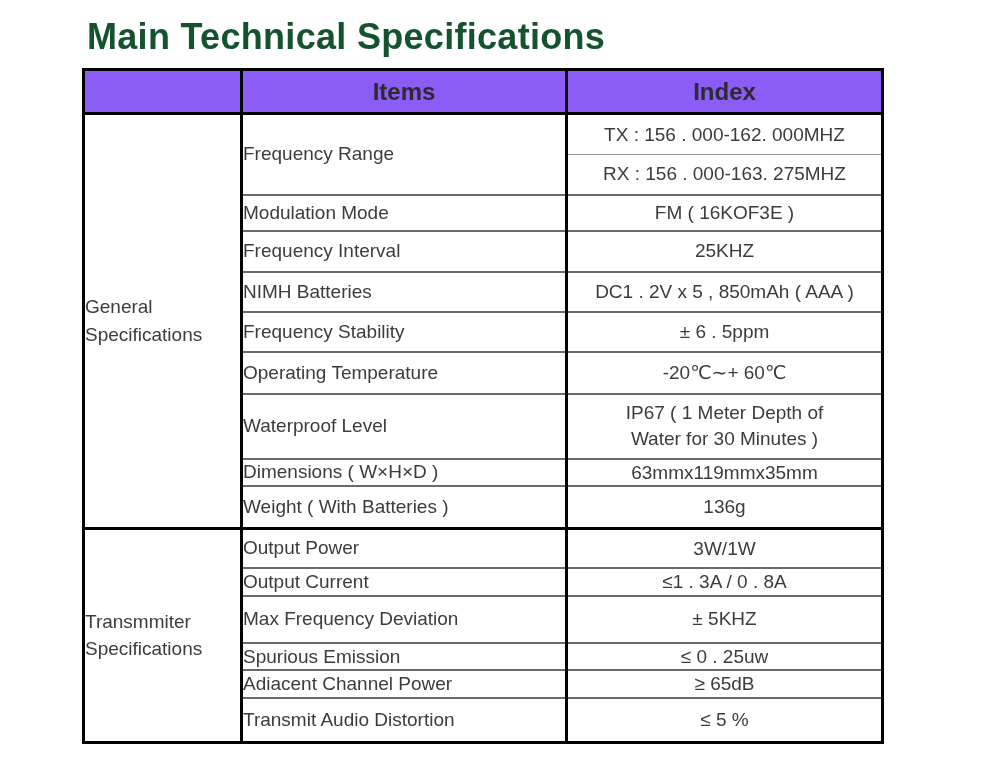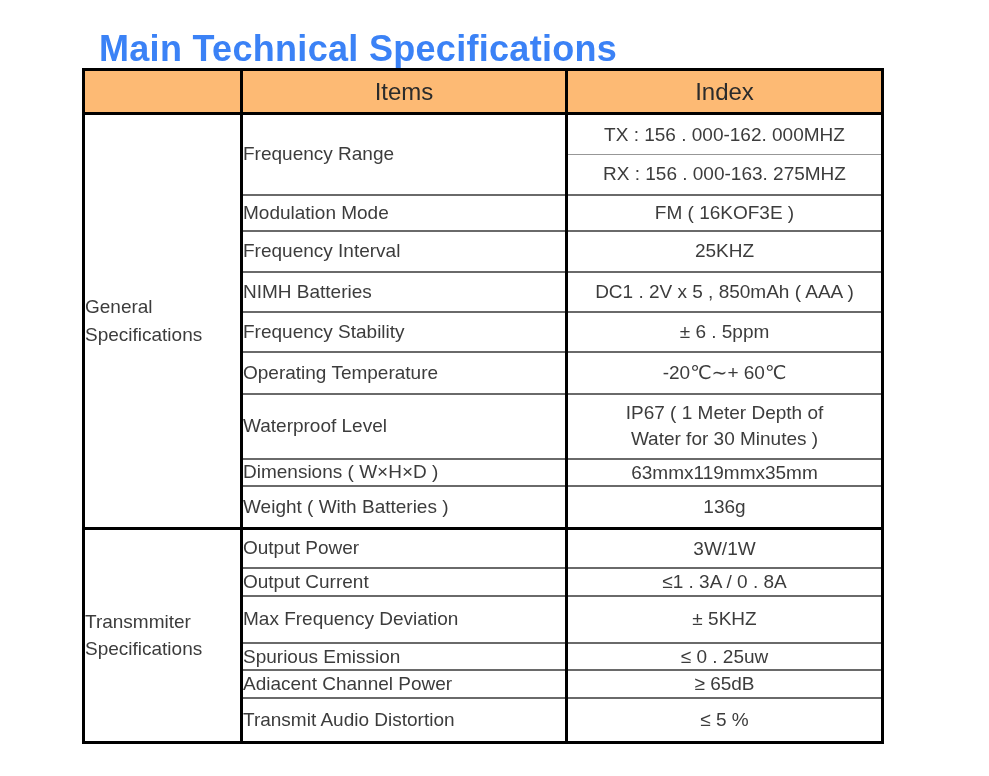--- a/index.html
+++ b/index.html
@@ -6,45 +6,45 @@
   body {
     width: 989px; height: 776px;
     background: #ffffff;
     overflow: hidden;
     position: relative;
     font-family: "Liberation Sans", "DejaVu Sans", sans-serif;
   }
   .page-title {
     position: absolute;
     left: 83px; top: 12px;
-    margin: 16px;
+    margin: 4px;
     font-size: 36px;
     font-weight: bold;
-    color: #3b82f6;
+    color: #14532d;
     letter-spacing: 0.3px;
     white-space: nowrap;
   }
   .table-wrap {
     position: absolute;
     left: 82px; top: 68px;
     width: 802px; height: 708px;
     overflow: hidden;
   }
   table.spec {
     border-collapse: collapse;
     table-layout: fixed;
     width: 799px;
     border: 3px solid #000;
     color: #3c3c3c;
   }
   table.spec th, table.spec td { padding: 0; }
   table.spec th {
-    background: #fdba74;
+    background: #8b5cf6;
     font-size: 24px;
-    font-weight: normal;
+    font-weight: bold;
     color: #2b2b2b;
     text-align: center;
     height: 41px;
     border: 3px solid #000;
     border-bottom: 3px solid #000;
   }
   td { vertical-align: middle; font-size: 19px; }
   .label-cell {
     border-right: 3px solid #000;
     padding-left: 13px;

